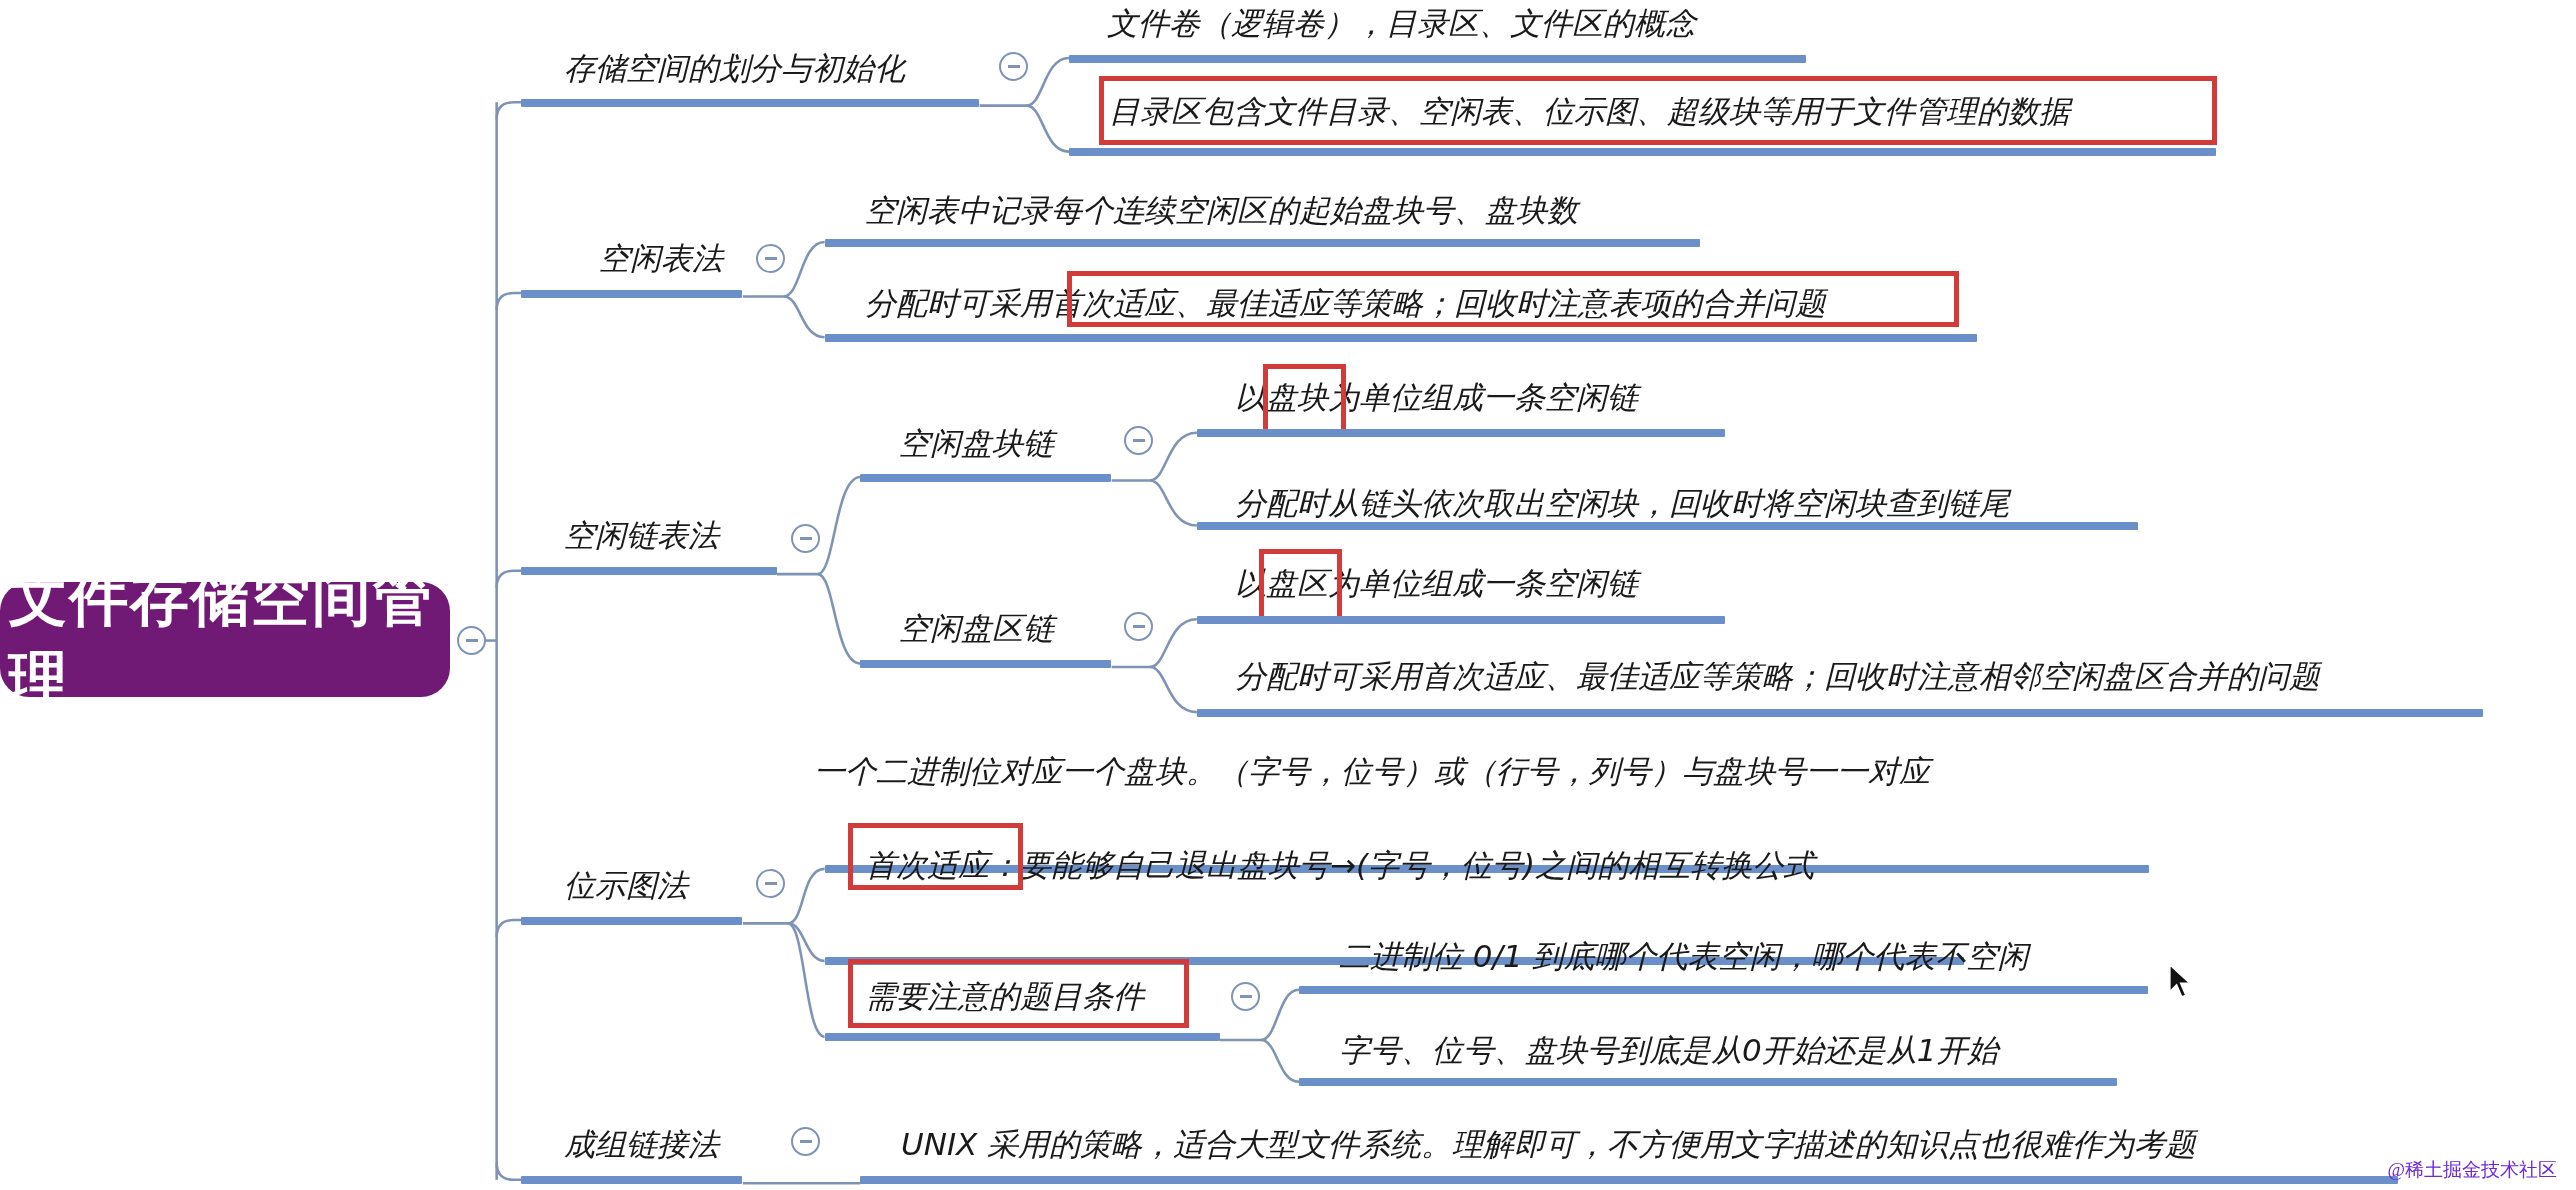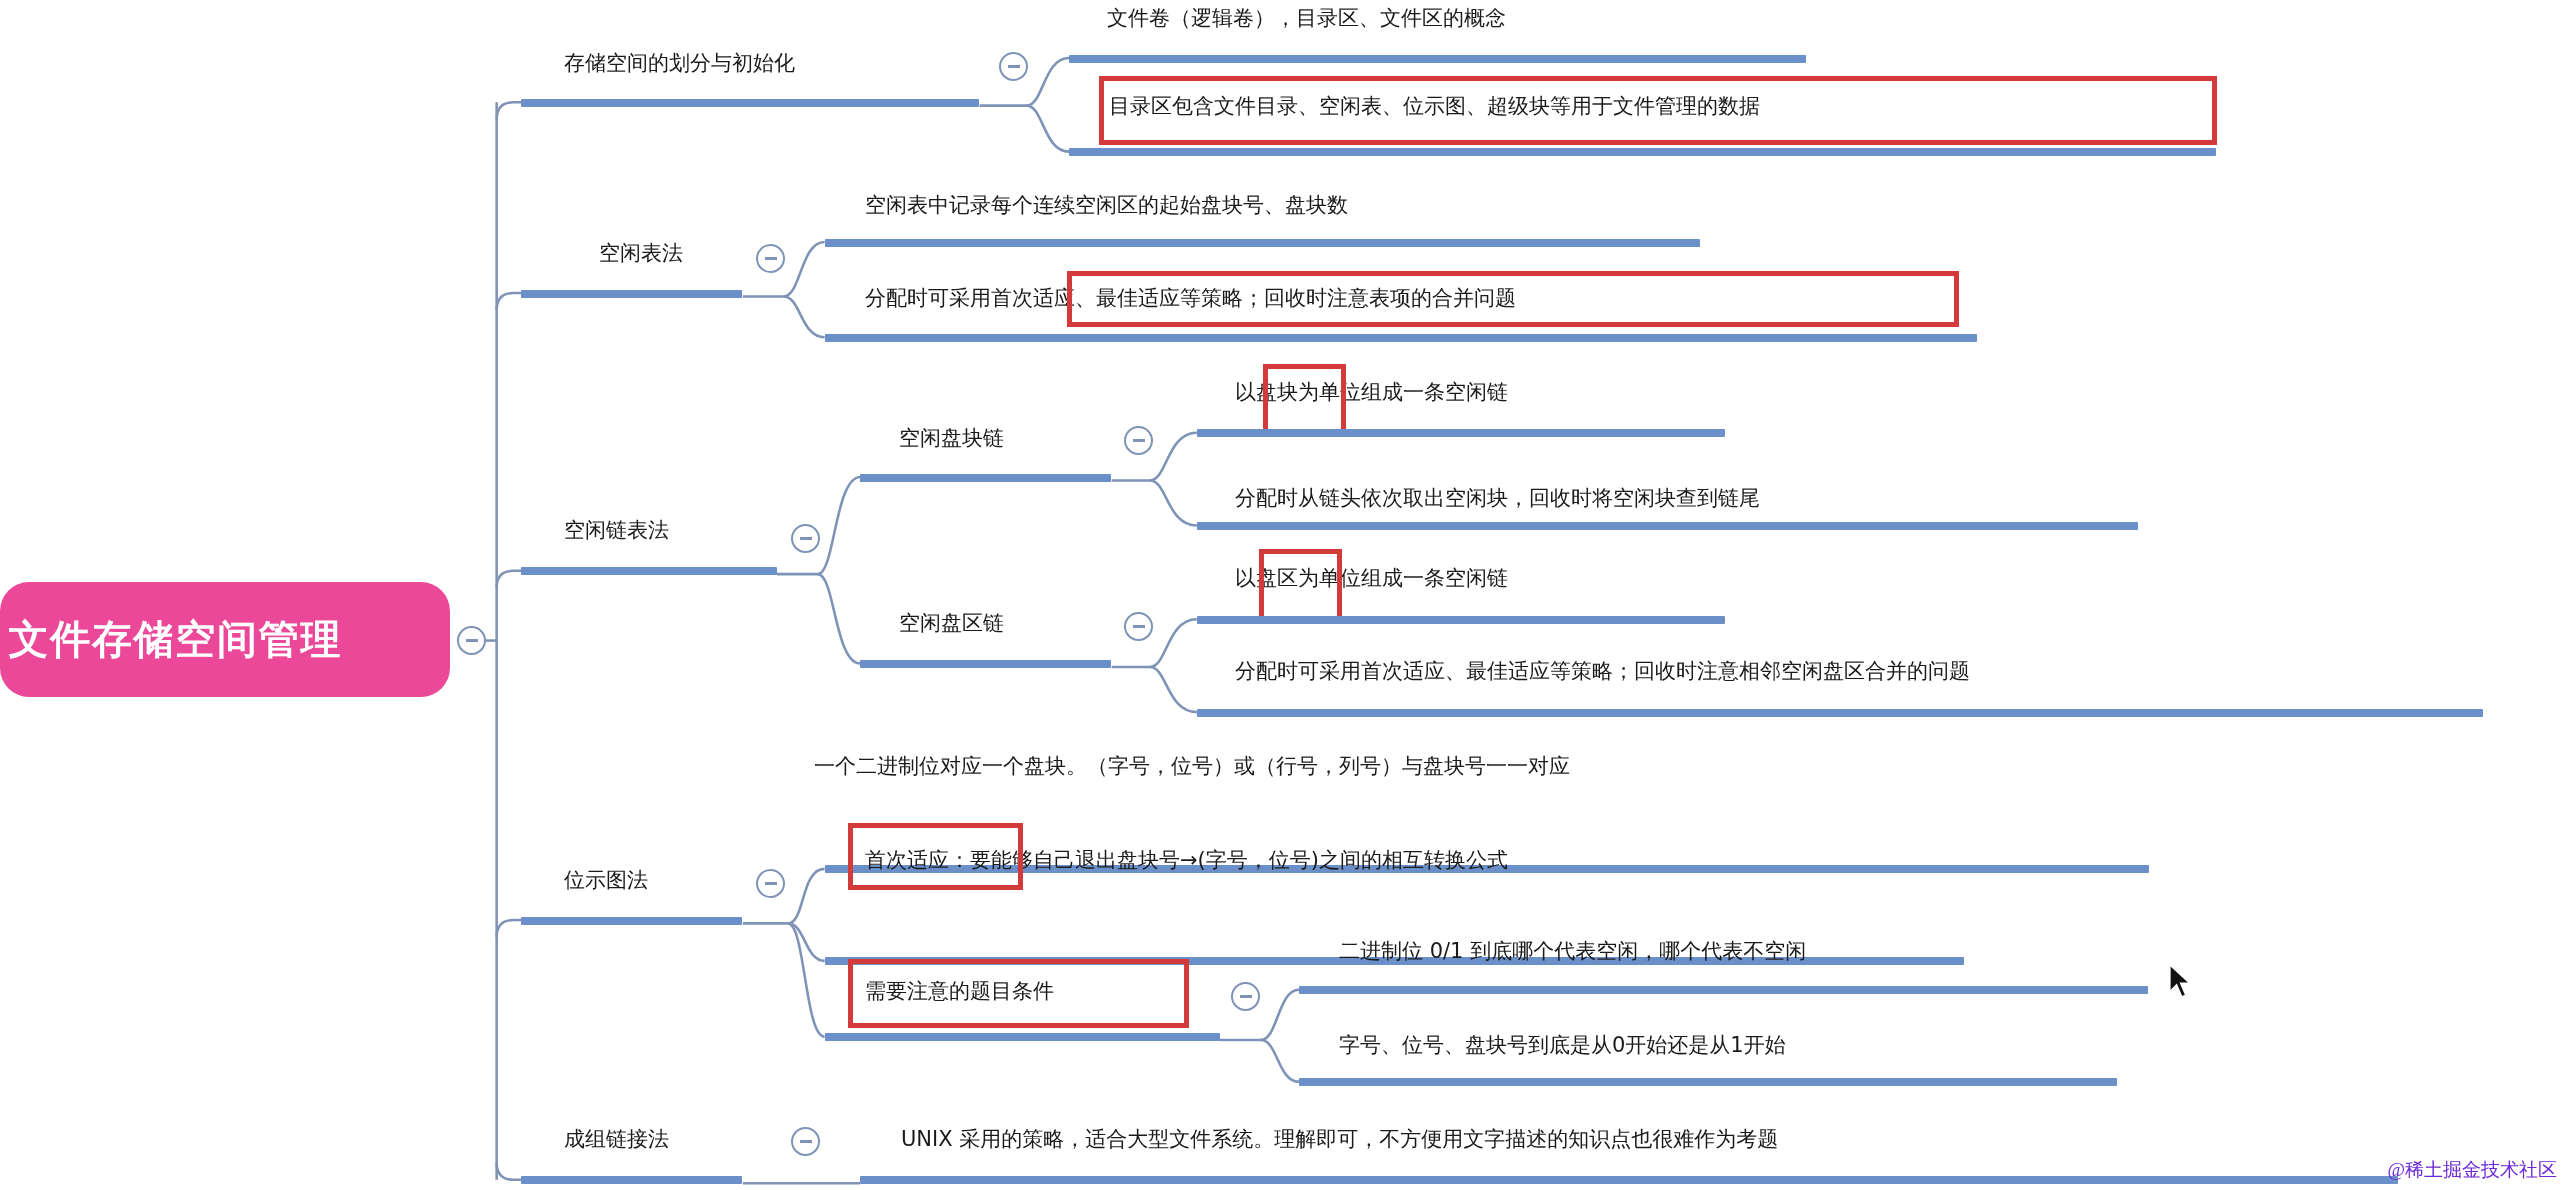--- a/index.html
+++ b/index.html
@@ -1,23 +1,23 @@
 <!DOCTYPE html>
 <html style="font-size:13.6px"><head>
 <meta charset="utf-8">
 <style>
   html, body { margin:0; padding:0; background:#ffffff; }
   body { width:2576px; height:1190px; position:relative; overflow:hidden;
          font-family:"DejaVu Sans","Liberation Sans",sans-serif; color:#1a1a1a; }
   #links { position:absolute; left:0; top:0; width:2576px; height:1190px; }
   .root { position:absolute; left:0; top:582px; width:450px; height:115px;
-          background:#ec4899; border-radius:29px; color:#fff; font-weight:bold;
-          font-size:40px; display:flex; align-items:center; 
+          background:#701a75; border-radius:29px; color:#fff; font-weight:bold;
+          font-size:59px; display:flex; align-items:center; justify-content:center;
           letter-spacing:1.7px; box-sizing:border-box; padding-left:8.5px; }
-  .node { position:absolute; font-size:21px; white-space:nowrap; line-height:1; }
+  .node { position:absolute; font-size:31px; white-space:nowrap; line-height:1;font-style:italic; }
   .uline { position:absolute; height:7.7px; background:#6A8FC9; border-radius:0.9px; }
   .redbox { position:absolute; border:5.1px solid #D33A3A; box-sizing:border-box; }
   .toggle { position:absolute; width:29px; height:29px; border:2.6px solid #7E93B5;
             border-radius:50%; background:#fff; box-sizing:border-box;
             display:flex; align-items:center; justify-content:center; }
   .toggle::after { content:""; width:12px; height:2.6px; background:#7E93B5; }
   .watermark { position:absolute; right:19px; bottom:6.8px; font-size:19px; color:#6d28d9;font-family:Liberation Serif, serif; }
   .cursor { position:absolute; left:2168px; top:963px; width:25.6px; height:39px; }
 </style>
 </head>

